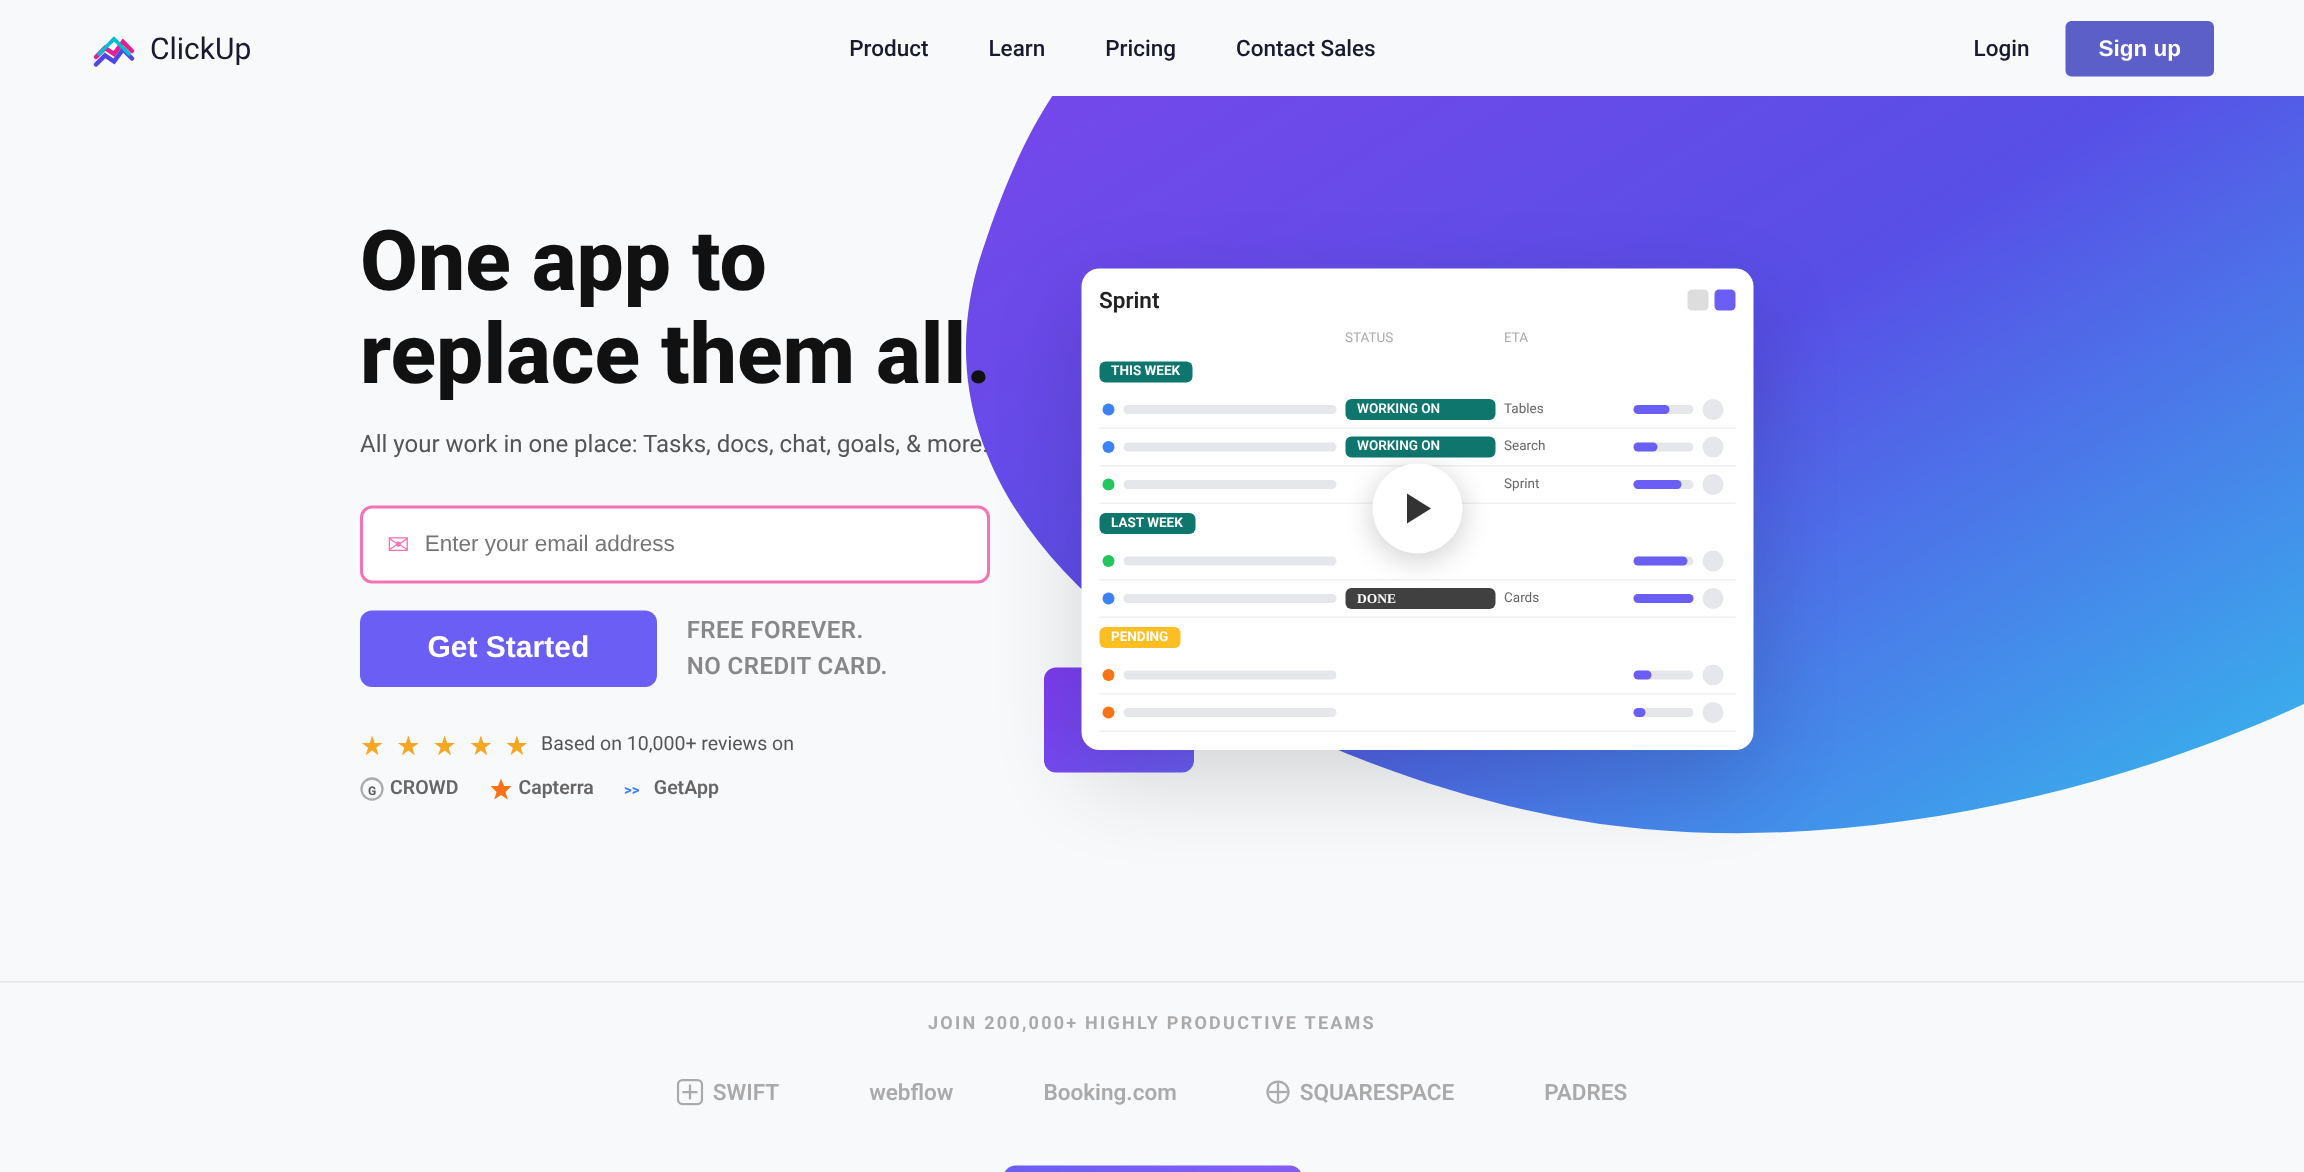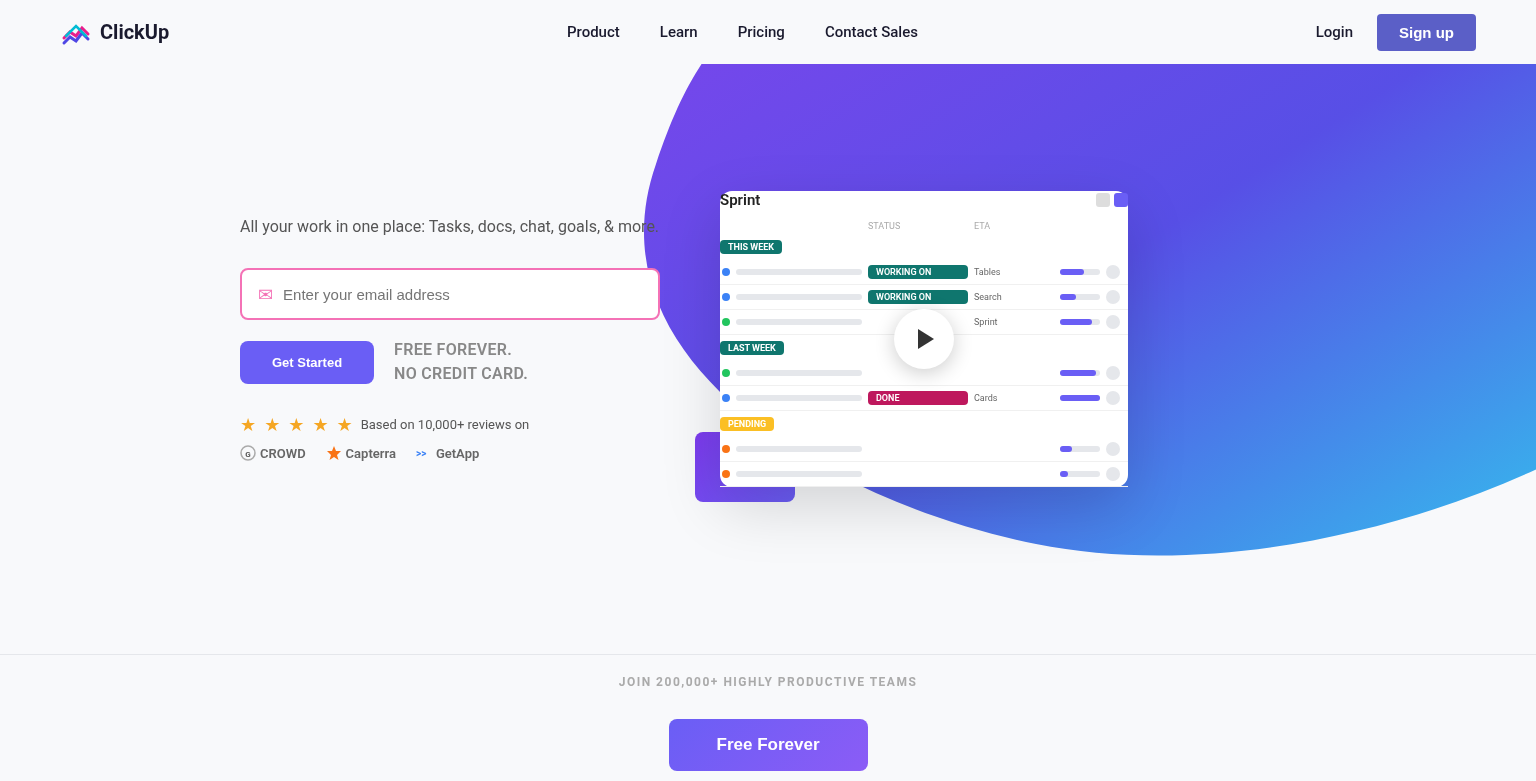--- a/index.html
+++ b/index.html
@@ -20,21 +20,21 @@
       height: 64px;
       position: relative;
       z-index: 10;
       background: transparent;
     }
     .nav-logo {
       display: flex;
       align-items: center;
       gap: 8px;
       font-size: 20px;
-      font-weight: 700;
+      font-weight: 400;
       color: #1a1a2e;
     }
     .logo-icon {
       width: 32px;
       height: 32px;
     }
     .nav-links {
       display: flex;
       align-items: center;
       gap: 40px;
@@ -134,22 +134,22 @@
       display: flex;
       align-items: center;
       gap: 20px;
       margin-bottom: 28px;
     }
     .get-started-btn {
       background: #6a5ef5;
       color: #fff;
       border: none;
       border-radius: 8px;
-      padding: 14px 32px;
-      font-size: 13px;
+      padding: 14px 45px;
+      font-size: 20px;
       font-weight: 700;
       cursor: pointer;
     }
     .free-text {
       font-size: 16px;
       color: #888;
       font-weight: 600;
       line-height: 1.5;
       text-transform: uppercase;
       letter-spacing: 0.3px;
@@ -182,22 +182,22 @@
     .hero-image {
       position: relative;
       z-index: 2;
       margin-left: 60px;
       flex-shrink: 0;
     }
     .app-mockup {
       background: #fff;
       border-radius: 12px;
       box-shadow: 0 20px 60px rgba(0,0,0,0.15);
-      width: 408px;
-      padding: 0;
+      width: 448px;
+      padding: 12px;
       position: relative;
     }
     .mockup-header {
       display: flex;
       align-items: center;
       justify-content: space-between;
       margin-bottom: 12px;
     }
     .mockup-title {
       font-size: 15px;
@@ -253,21 +253,21 @@
     .row-label-bar { display: flex; align-items: center; gap: 6px; }
     .bar-line { height: 6px; border-radius: 3px; background: #e5e7eb; flex: 1; }
     .status-pill {
       padding: 2px 8px;
       border-radius: 4px;
       font-size: 9px;
       font-weight: 600;
       color: #fff;
     }
     .pill-orange { background: #0f766e; }
-    .pill-purple { background: #be185d; }
+    .pill-purple { background: #404040; font-family: Liberation Serif, serif; }
     .assignee-text { font-size: 9px; color: #666; }
     .progress-bar-mini {
       height: 6px;
       border-radius: 3px;
       background: #e5e7eb;
       position: relative;
     }
     .progress-fill { height: 100%; border-radius: 3px; background: #6a5ef5; }
     .circle-btn {
       width: 14px; height: 14px; border-radius: 50%;
@@ -383,20 +383,24 @@
       <linearGradient id="blobGrad" x1="0%" y1="0%" x2="100%" y2="100%">
         <stop offset="0%" style="stop-color:#7c3aed;stop-opacity:1"></stop>
         <stop offset="50%" style="stop-color:#4f46e5;stop-opacity:1"></stop>
         <stop offset="100%" style="stop-color:#22d3ee;stop-opacity:1"></stop>
       </linearGradient>
     </defs>
     <path d="M200,80 C400,-20 900,-60 1050,100 C1150,200 1150,450 1000,550 C850,650 600,720 400,680 C200,640 -50,500 20,300 C60,180 100,150 200,80Z" fill="url(#blobGrad)" opacity="0.95"></path>
   </svg>
 
   <div class="hero-content">
+    <h1 class="hero-title">
+      <span>One app to</span><br>
+      <span>replace them all.</span>
+    </h1>
     <p class="hero-subtitle">All your work in one place: Tasks, docs, chat, goals, &amp; more.</p>
 
     <div class="email-form">
       <span class="email-icon">✉</span>
       <input class="email-input" type="email" placeholder="Enter your email address" style="">
     </div>
 
     <div class="cta-row">
       <button class="get-started-btn">Get Started</button>
       <div class="free-text">
@@ -564,17 +568,38 @@
         </div>
       </div>
     </div>
   </div>
 </section>
 
 <section class="bottom-section">
   <div class="divider"></div>
   <p class="join-text">JOIN 200,000+ HIGHLY PRODUCTIVE TEAMS</p>
 
+  <div class="company-logos">
+    <span class="company-logo">
+      <svg width="18" height="18" viewBox="0 0 18 18">
+          <rect x="1" y="1" width="16" height="16" rx="3" stroke="#aaa" fill="none" stroke-width="1.5"></rect>
+          <line x1="4" y1="9" x2="14" y2="9" stroke="#aaa" stroke-width="1.5"></line>
+          <line x1="9" y1="4" x2="9" y2="14" stroke="#aaa" stroke-width="1.5"></line>
+        </svg>
+      SWIFT
+    </span>
+    <span class="company-logo">webflow</span>
+    <span class="company-logo">Booking.com</span>
+    <span class="company-logo">
+      <svg width="16" height="16" viewBox="0 0 16 16">
+          <circle cx="8" cy="8" r="7" stroke="#aaa" fill="none" stroke-width="1.5"></circle>
+          <line x1="8" y1="2" x2="8" y2="14" stroke="#aaa" stroke-width="1.5"></line>
+          <line x1="2" y1="8" x2="14" y2="8" stroke="#aaa" stroke-width="1.5"></line>
+        </svg>
+      SQUARESPACE
+    </span>
+    <span class="company-logo">PADRES</span>
+  </div>
 
   <div style="padding-bottom:20px;">
     <button class="free-forever-btn">Free Forever</button>
   </div>
 </section>
 
 </body></html>

